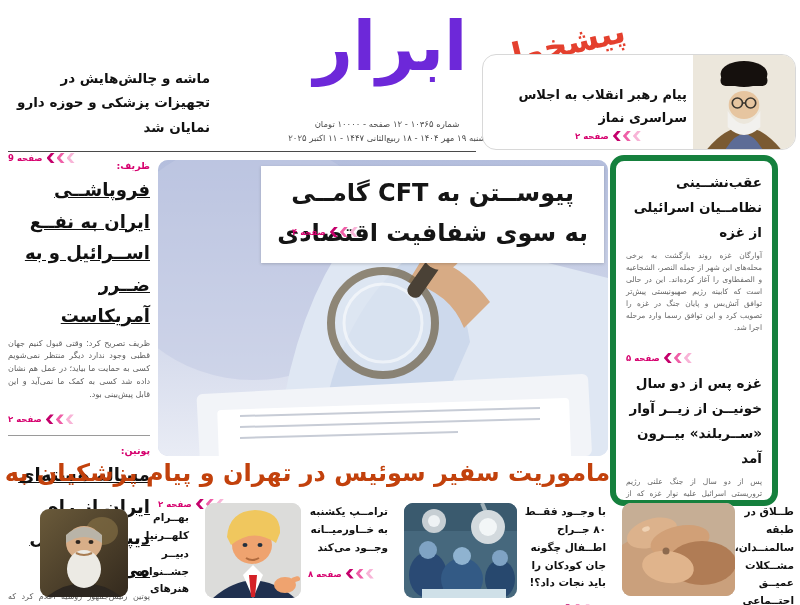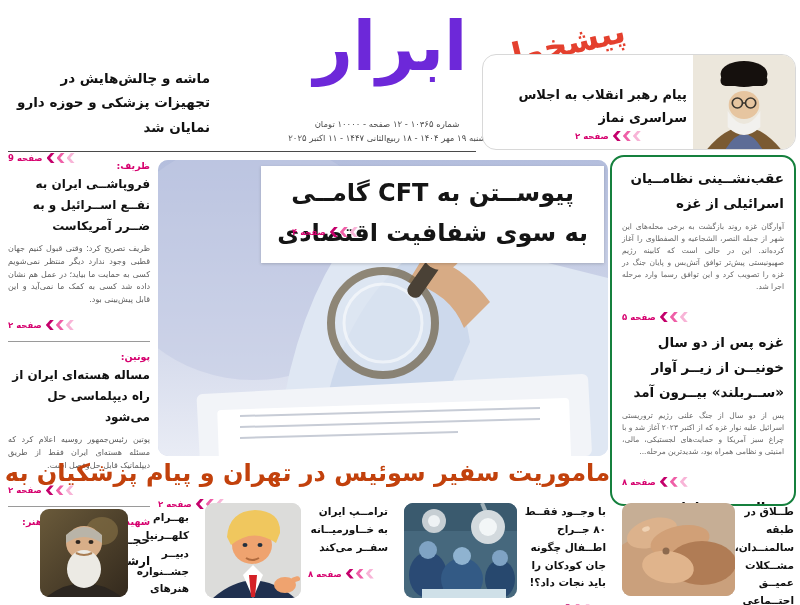--- a/index.html
+++ b/index.html
@@ -34,39 +34,39 @@
     color:#e4402e;font-size:13.5px;font-weight:bold;transform:none;}
   .leader-box{position:absolute;left:482px;top:54px;width:314px;height:96px;
     border:1px solid #d8d8d8;border-radius:14px;box-sizing:border-box;overflow:hidden;background:#fff;}
   .leader-box .portrait{position:absolute;right:0;top:0;width:102px;height:94px;}
   .leader-box .hl{position:absolute;right:108px;left:8px;top:28px;
     font-size:13px;font-weight:bold;line-height:1.8;text-align:right;color:#111;}
   .leader-box .marker-row{position:absolute;left:92px;bottom:6px;}
   
   .left-col{position:absolute;left:8px;top:160px;width:142px;}
   .left-col .kicker{color:#d6006e;font-size:9.5px;font-weight:bold;margin-bottom:3px;text-align:right;}
-  .left-col .hl{font-size:12px;font-weight:bold;line-height:1.75;color:#111;}
+  .left-col .hl{font-size:18px;font-weight:bold;line-height:1.75;color:#111;text-decoration:underline;}
   .left-col .body{font-size:8px;color:#5d5d5d;line-height:1.6;text-align:justify;margin-top:6px;}
   .left-col .marker-row{margin-top:6px;}
   .left-col .divider{border:none;border-top:1px solid #9a9a9a;margin:9px 0 9px 0;}
   
   .main-photo{position:absolute;left:158px;top:160px;width:450px;height:296px;
     border-radius:10px;overflow:hidden;background:#cfd6ea;}
   .main-photo svg{display:block;width:100%;height:100%;}
   .headline-band{position:absolute;right:196px;top:166px;background:#ffffff;border-radius:0;
     padding:8px 16px 10px 16px;text-align:center;box-shadow:0 1px 3px rgba(0,0,0,.18);}
   .headline-band .l1,.headline-band .l2{font-size:24px;font-weight:bold;line-height:1.65;color:#151515;white-space:nowrap;}
   .photo-marker{position:absolute;left:292px;top:220px;}
   
   .secondary{position:absolute;left:158px;top:455px;width:452px;text-align:right;}
   .secondary .hl{font-size:24px;font-weight:bold;line-height:1.5;color:#c2410c;white-space:nowrap;}
   .secondary .marker-row{margin-top:1px;}
   
-  .right-col{position:absolute;left:610px;top:155px;width:186px;height:351px;
-    border:2px solid #15803d;border-radius:14px;box-sizing:border-box;
+  .right-col{position:absolute;left:610px;top:155px;width:168px;height:351px;
+    border:6px solid #15803d;border-radius:14px;box-sizing:border-box;
     padding:9px 10px 4px 10px;overflow:hidden;background:#fff;}
   .right-col .hl{font-size:13.5px;font-weight:bold;line-height:1.85;text-align:right;color:#111;}
   .right-col .body{font-size:7.5px;color:#666;line-height:1.6;text-align:justify;margin-top:5px;}
   .right-col .marker-row{margin-top:12px;margin-bottom:6px;}
   
   .bottom-row{position:absolute;left:6px;top:503px;width:788px;height:100px;
     display:flex;gap:16px;align-items:flex-start;}
   .b-item{display:flex;gap:7px;align-items:flex-start;}
   .b-photo{border-radius:9px;overflow:hidden;flex:none;background:#ddd;}
   .b-photo svg{display:block;width:100%;height:100%;}
@@ -307,21 +307,21 @@
           <circle cx="58" cy="53" r="9" fill="#8fb3d0"></circle>
           <ellipse cx="96" cy="76" rx="15" ry="19" fill="#27486e"></ellipse>
           <circle cx="96" cy="55" r="8" fill="#7fa3c4"></circle>
           <rect x="18" y="86" width="84" height="9" fill="#cfe0e8"></rect>
         </svg>
       </div>
     </div>
 
     <div class="b-item">
       <div class="b-text">
-        <div class="hl">ترامــپ ایران به خــاورمیــانه سفــر می‌کند</div>
+        <div class="hl">ترامــپ یکشنبه به خــاورمیــانه وجــود می‌کند</div>
         <div class="marker-row">
           <span class="marker">
             <span class="lbl">صفحه ۸</span>
             <span class="chev c1"></span>
             <span class="chev c2"></span>
             <span class="chev c3"></span>
           </span>
         </div>
       </div>
       <div class="b-photo">

